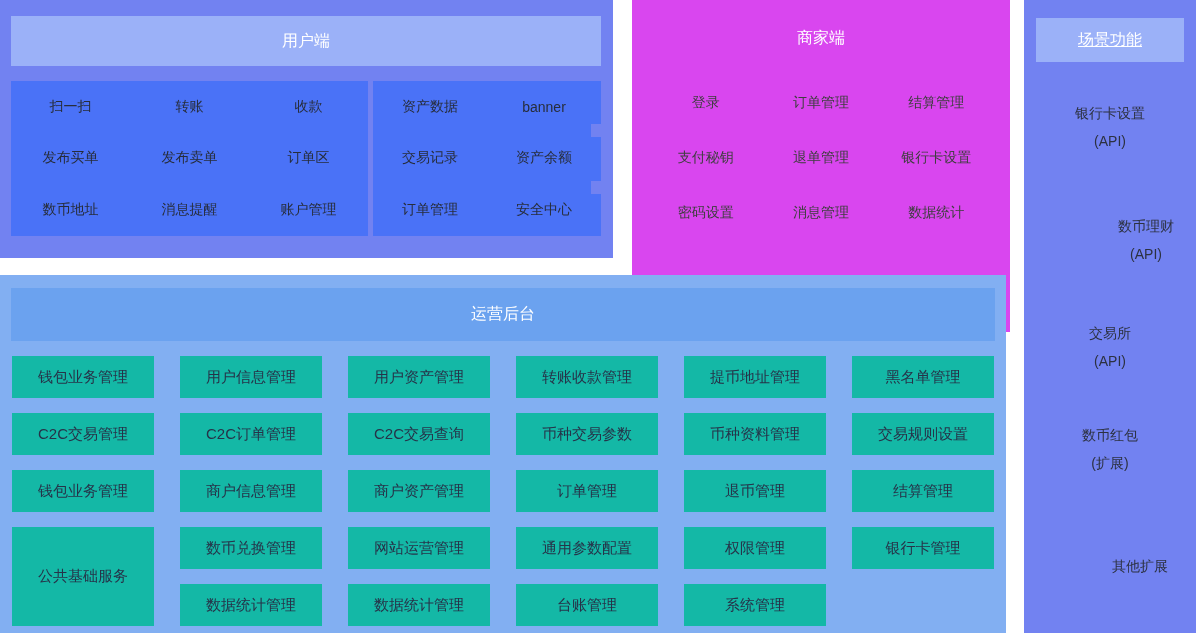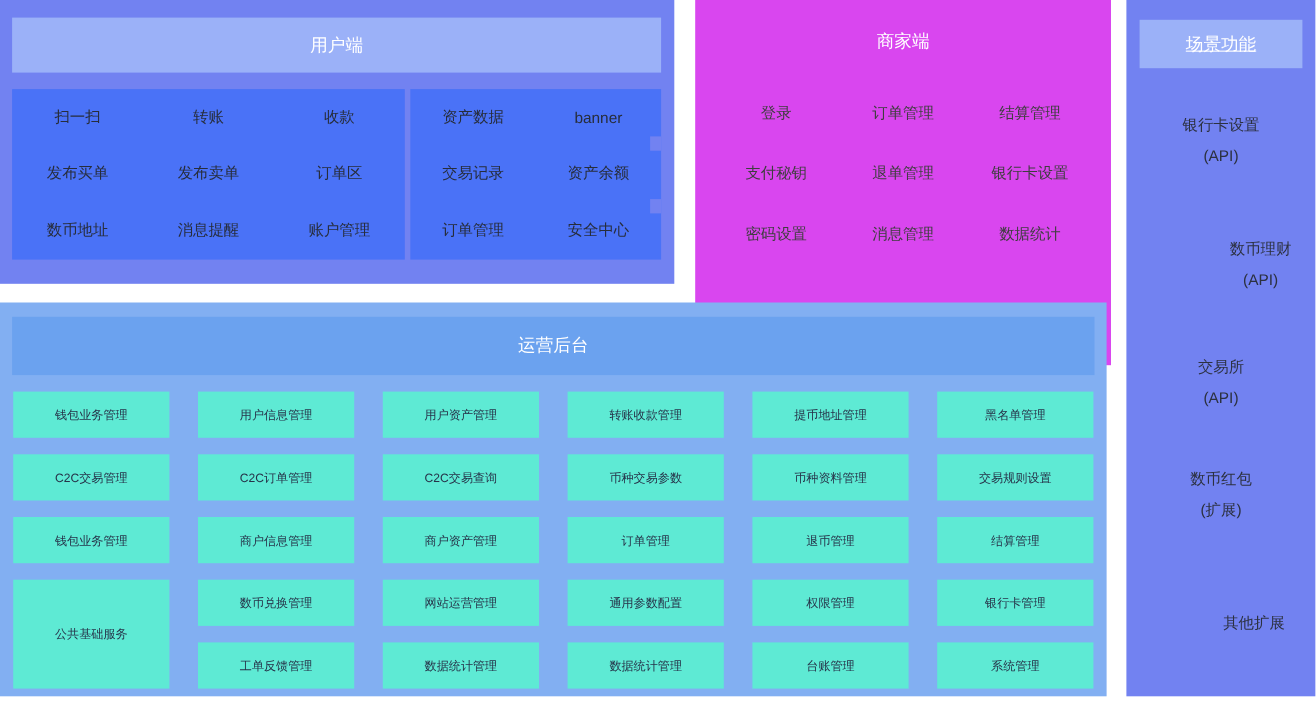--- a/index.html
+++ b/index.html
@@ -41,21 +41,21 @@
     font-size:14px;line-height:28px;}
   .sc-i0{top:99px;} .sc-i1{top:212px;padding-left:36px;} .sc-i2{top:319px;} .sc-i3{top:421px;} .sc-i4{top:552px;padding-left:30px;}
 
   
   .panel-ops{left:0;top:275px;width:1006px;height:358px;background:#82aff2;}
   .ops-header{left:11px;top:13px;width:984px;height:53px;background:#6ba2ef;
     color:#ffffff;font-size:16px;display:flex;align-items:center;justify-content:center;}
   .ops-grid{left:12px;top:81px;width:982px;display:grid;
     grid-template-columns:repeat(6,142px);column-gap:26px;
     grid-auto-rows:42px;row-gap:15px;}
-  .ops-btn{background:#5eead4;color:#263349;font-size:11px;
+  .ops-btn{background:#14b8a6;color:#263349;font-size:15px;
     display:flex;align-items:center;justify-content:center;}
   .ops-btn-tall{grid-column:1;grid-row:4 / 6;}
 </style>
 </head>
 <body>
 
 <div class="abs panel-user">
   <div class="abs user-header">
     <span>用户端</span>
   </div>
@@ -150,19 +150,18 @@
     <div class="ops-btn">结算管理</div>
 
     <div class="ops-btn ops-btn-tall">公共基础服务</div>
 
     <div class="ops-btn">数币兑换管理</div>
     <div class="ops-btn">网站运营管理</div>
     <div class="ops-btn">通用参数配置</div>
     <div class="ops-btn">权限管理</div>
     <div class="ops-btn">银行卡管理</div>
 
-    <div class="ops-btn">工单反馈管理</div>
     <div class="ops-btn">数据统计管理</div>
     <div class="ops-btn">数据统计管理</div>
     <div class="ops-btn">台账管理</div>
     <div class="ops-btn">系统管理</div>
   </div>
 </div>
 
 </body></html>

